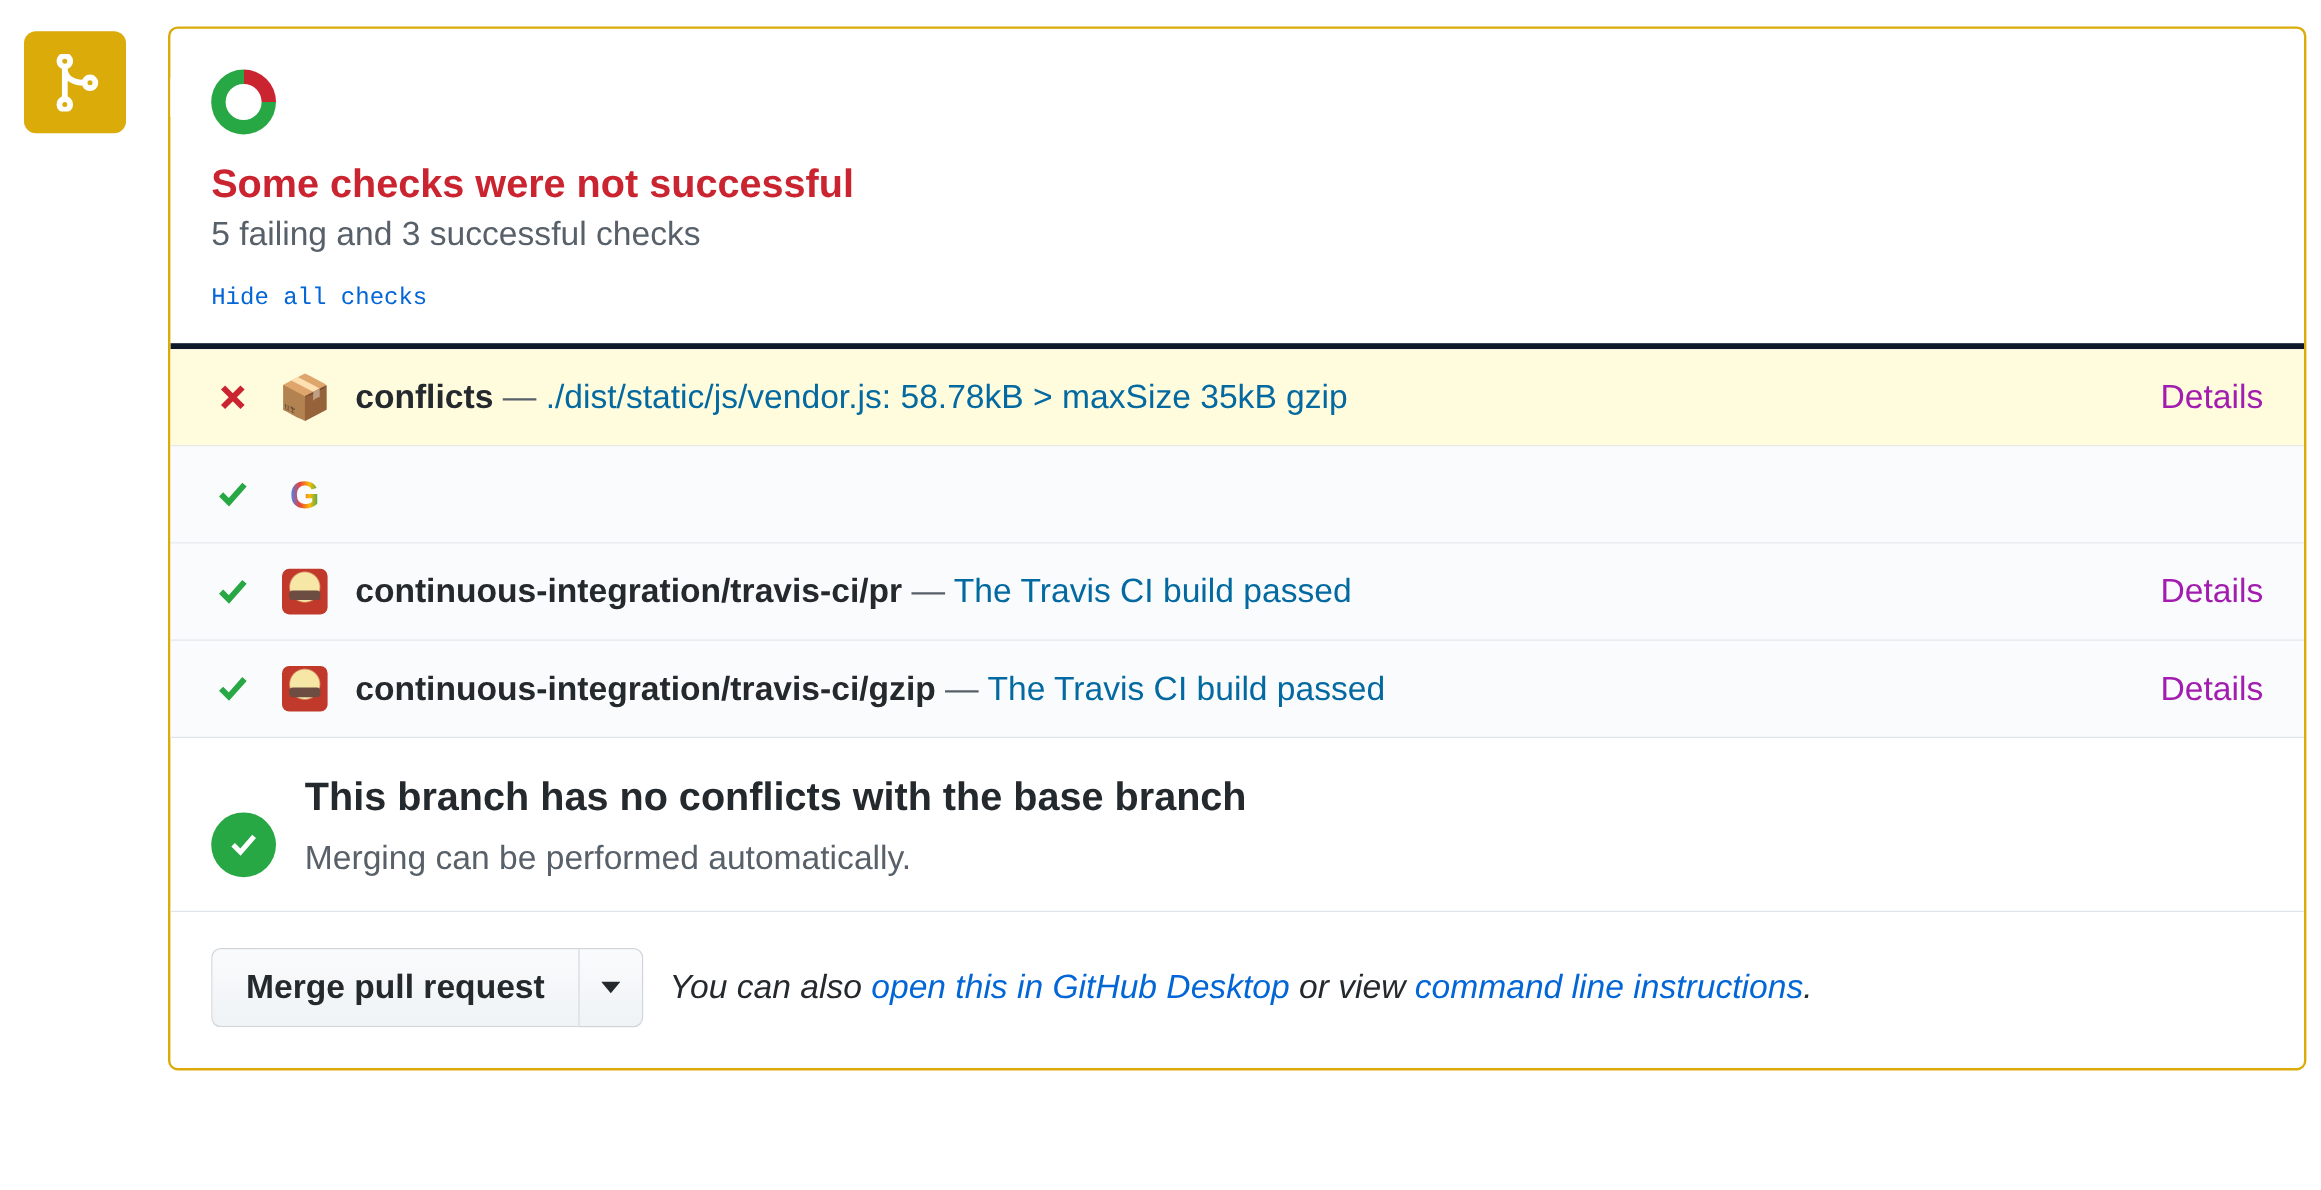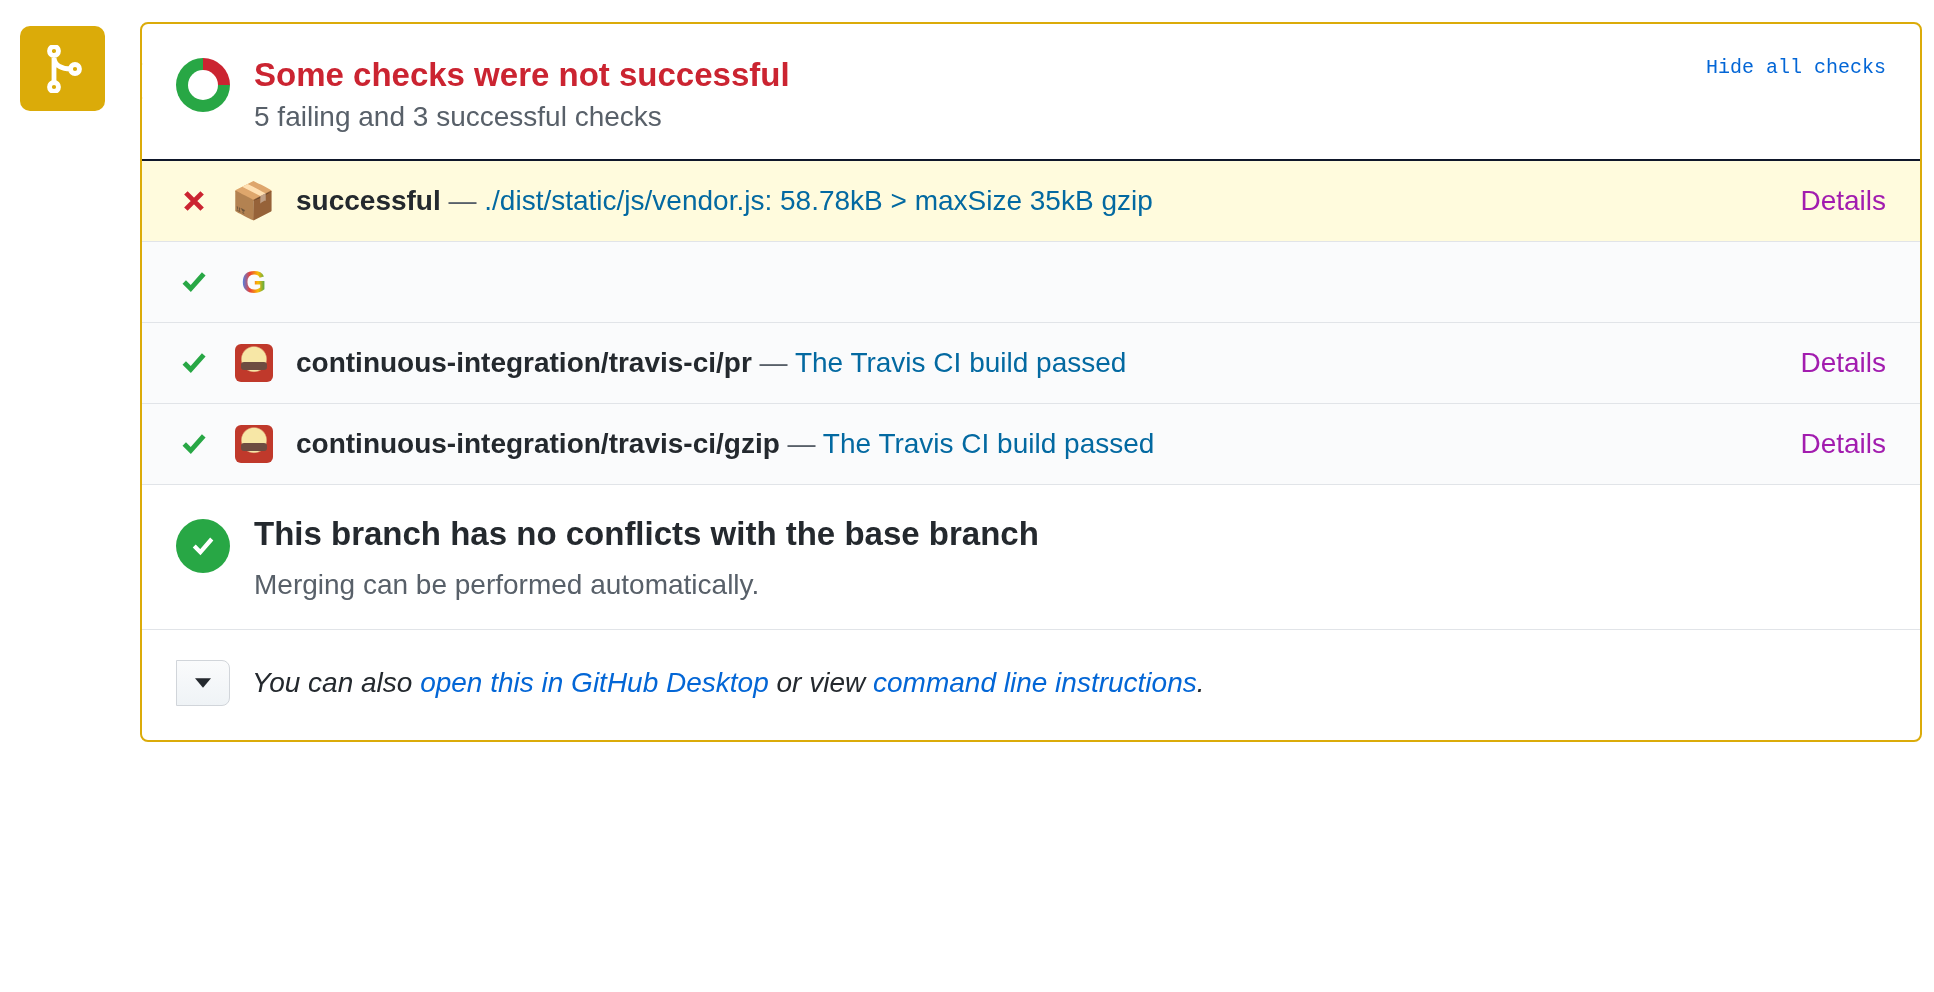--- a/index.html
+++ b/index.html
@@ -39,21 +39,21 @@
     left: -14px;
     top: 44px;
     width: 24px;
     height: 24px;
     background: #fff;
     border-left: 2px solid #dbab09;
     border-bottom: 2px solid #dbab09;
     transform: rotate(45deg);
     z-index: 2;
   }
-  .section { border-bottom: 2px solid #0f172a; }
+  .section { border-bottom: 5px solid #0f172a; flex-direction: column; }
   .header-section {
     display: flex;
     align-items: flex-start;
     padding: 30px 34px 26px 34px;
     gap: 24px;
   }
   .donut {
     flex-shrink: 0;
     width: 54px; height: 54px;
     border-radius: 50%;
@@ -117,20 +117,21 @@
   .details-link {
     color: #a21caf;
     text-decoration: none;
     font-size: 28px;
   }
   .merge-status {
     display: flex;
     padding: 30px 34px 28px 34px;
     gap: 24px;
     border-bottom: 1px solid #e1e4e8;
+    align-items: flex-end;
   }
   .merge-check-circle {
     width: 54px; height: 54px; border-radius: 50%;
     background: #28a745;
     display:flex; align-items:center; justify-content:center;
     flex-shrink:0;
     margin-top: 4px;
   }
   .merge-title { font-size: 33px; font-weight: 600; color:#24292e; }
   .merge-sub { font-size: 28px; color:#586069; margin-top:16px; }
@@ -188,21 +189,21 @@
   </div>
 
   <div class="check-row failed">
     <span class="status-cell">
       <svg class="cross" width="26" height="26" viewBox="0 0 16 16">
           <path d="M3 3 L13 13 M13 3 L3 13"></path>
         </svg>
     </span>
     <span class="avatar-cell">📦</span>
     <span class="check-text">
-      <span class="check-name">successful</span>
+      <span class="check-name">conflicts</span>
       <span class="check-sep"> — </span>
       <span class="check-desc">./dist/static/js/vendor.js: 58.78kB &gt; maxSize 35kB gzip</span>
     </span>
     <a href="#" class="details-link">Details</a>
   </div>
 
   <div class="check-row">
     <span class="status-cell">
       <svg class="check" width="26" height="26" viewBox="0 0 16 16">
           <path d="M2 8 L6 12 L14 3"></path>
@@ -256,20 +257,21 @@
         </svg>
     </div>
     <div>
       <div class="merge-title">This branch has no conflicts with the base branch</div>
       <div class="merge-sub">Merging can be performed automatically.</div>
     </div>
   </div>
 
   <div class="merge-actions">
     <div class="btn-group">
+      <button class="btn btn-main">Merge pull request</button>
       <button class="btn btn-drop">
         <svg width="16" height="12" viewBox="0 0 10 6">
             <path d="M0 0 L5 6 L10 0 Z" fill="#24292e"></path>
           </svg>
       </button>
     </div>
     <span class="help-text">
       <span>You can also </span><a href="#">open this in GitHub Desktop</a><span> or view </span><a href="#">command line instructions</a><span>.</span>
     </span>
   </div>

